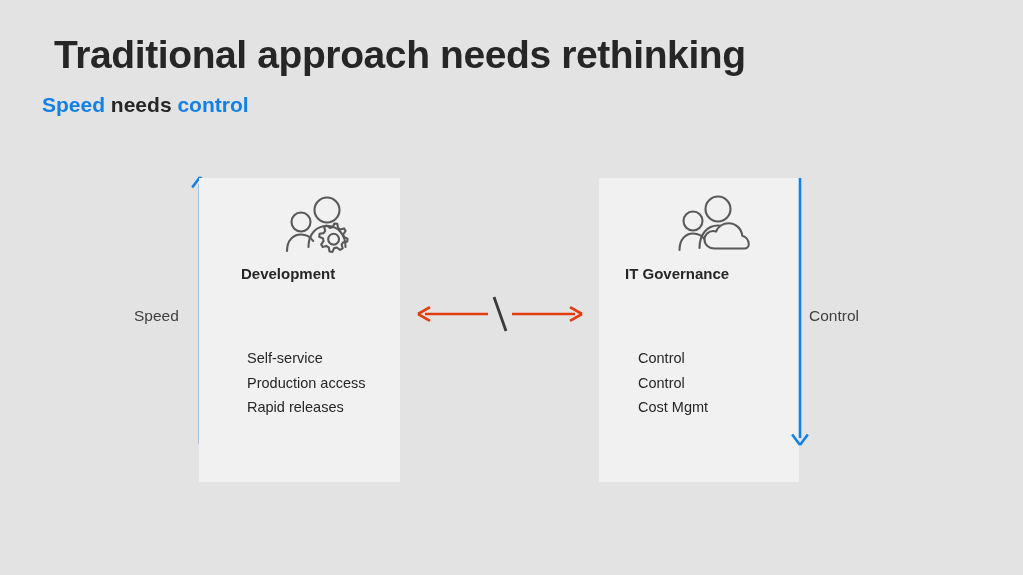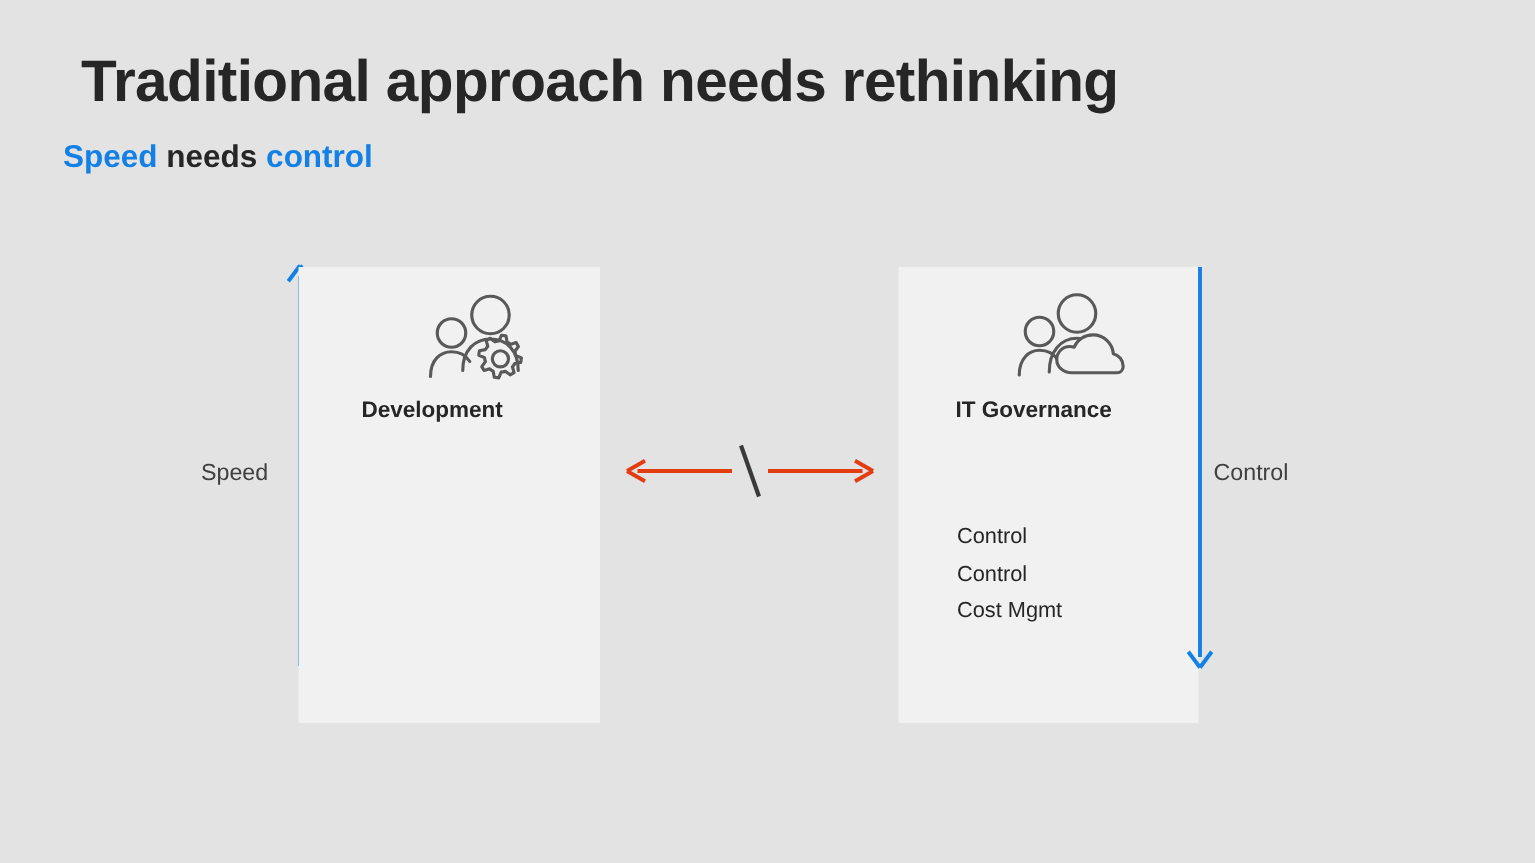--- a/index.html
+++ b/index.html
@@ -84,21 +84,21 @@
 
   .panel-heading {
     position: absolute;
     top: 87px;
     font-size: 15px;
     font-weight: 700;
     color: #262626;
     white-space: nowrap;
   }
   .panel-left .panel-heading { left: 42px; }
-  .panel-right .panel-heading { left: 38px; }
+  .panel-right .panel-heading { left: 26px; }
 
   .panel-list {
     position: absolute;
     top: 168px;
     margin: 0;
     padding: 0;
     list-style: none;
   }
   .panel-left .panel-list { left: 48px; }
   .panel-right .panel-list { left: 39px; }
@@ -172,20 +172,25 @@
           <path d="M8 58 C8 47 14.5 41.5 22 41.5 C27 41.5 31.5 43.8 34.2 48"></path>
 
           <path d="M61.2 36.6 l3.9 -1.2 l1.5 2.6 l-2.4 3.3 q0.5 1.3 0.6 2.7 l3.8 1.6 l-0.4 3.0 l-4.0 0.7 q-0.6 1.2 -1.6 2.2 l1.1 3.9 l-2.6 1.5 l-3.3 -2.4 q-1.3 0.5 -2.7 0.6 l-1.6 3.8 l-3.0 -0.4 l-0.7 -4.0 q-1.2 -0.6 -2.2 -1.6 l-3.9 1.1 l-1.5 -2.6 l2.4 -3.3 q-0.5 -1.3 -0.6 -2.7 l-3.8 -1.6 l0.4 -3.0 l4.0 -0.7 q0.6 -1.2 1.6 -2.2 l-1.1 -3.9 l2.6 -1.5 l3.3 2.4 q1.3 -0.5 2.7 -0.6 l1.6 -3.8 l3.0 0.4 l0.7 4.0 q1.2 0.6 2.2 1.6 z"></path>
           <circle cx="54.6" cy="46.2" r="5.4"></circle>
         </g>
       </svg>
     </div>
 
     <div class="panel-heading">Development</div>
 
+    <ul class="panel-list">
+      <li>Self-service</li>
+      <li>Production access</li>
+      <li>Rapid releases</li>
+    </ul>
   </div>
 
   <div class="tension">
     <svg width="180" height="42" viewBox="0 0 180 42" aria-hidden="true">
 
       <line x1="78" y1="21" x2="15" y2="21" stroke="#e23d11" stroke-width="2.6"></line>
       <path d="M8 21 L20 14.2 M8 21 L20 27.8" stroke="#e23d11" stroke-width="2.6" fill="none"></path>
 
       <line x1="102" y1="21" x2="165" y2="21" stroke="#e23d11" stroke-width="2.6"></line>
       <path d="M172 21 L160 14.2 M172 21 L160 27.8" stroke="#e23d11" stroke-width="2.6" fill="none"></path>

